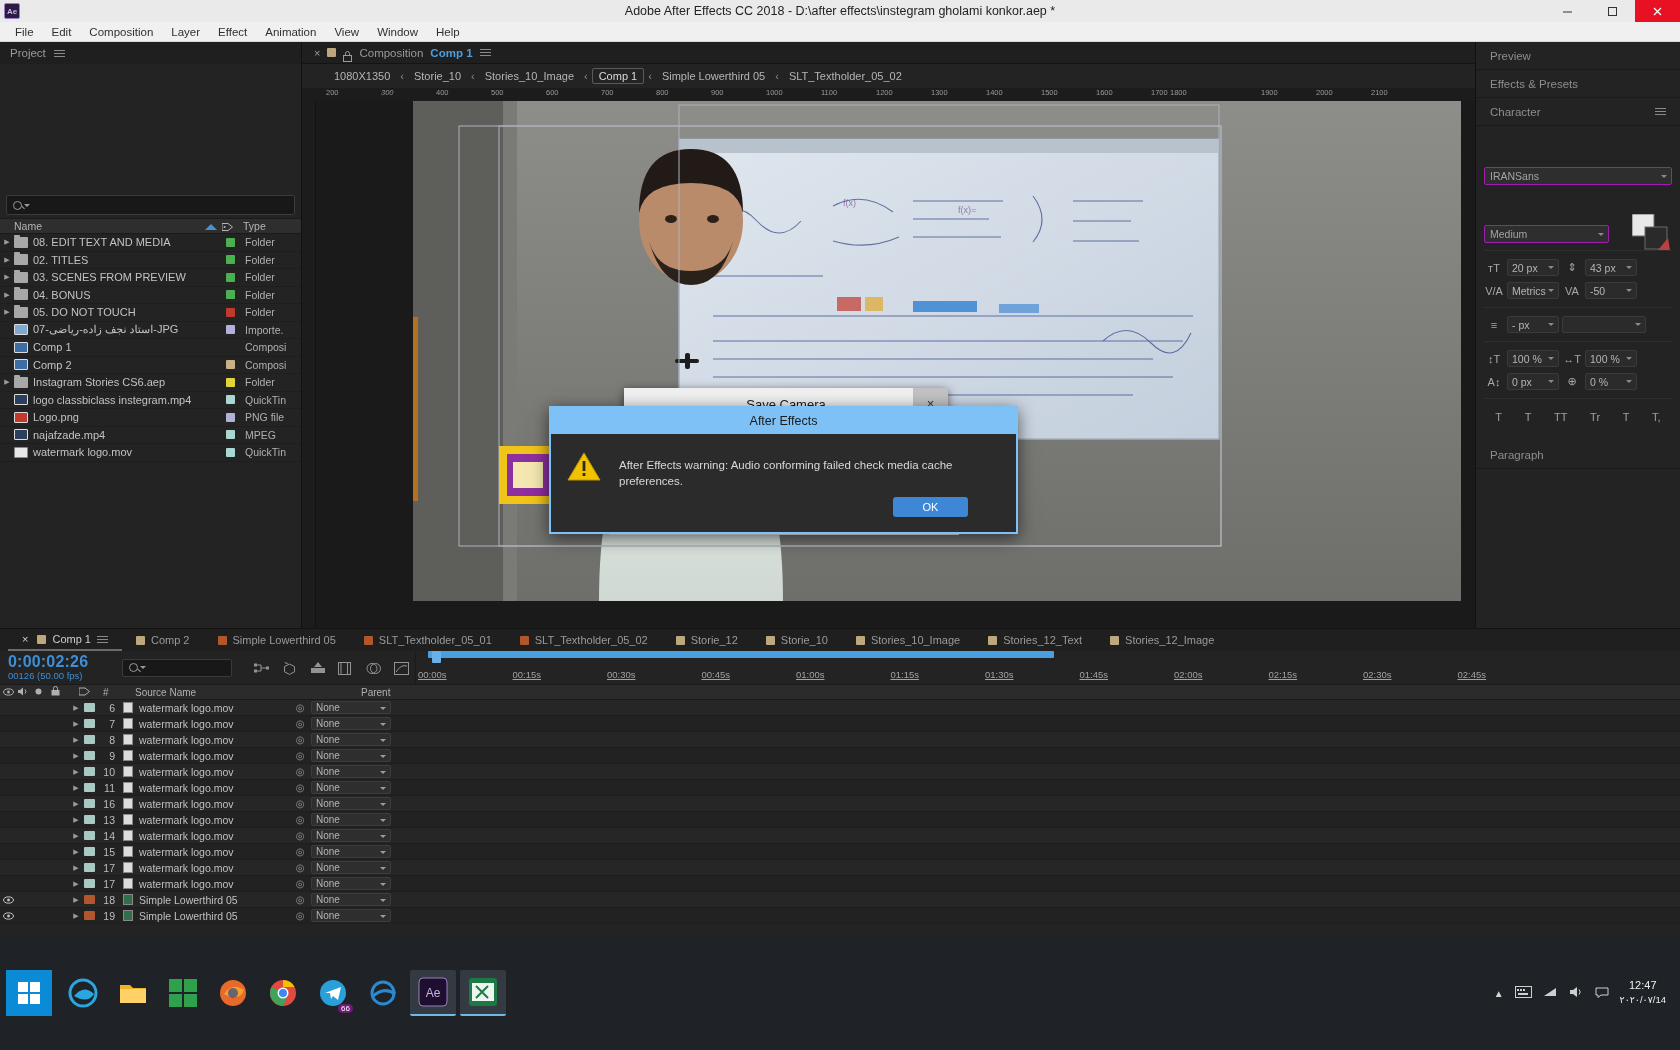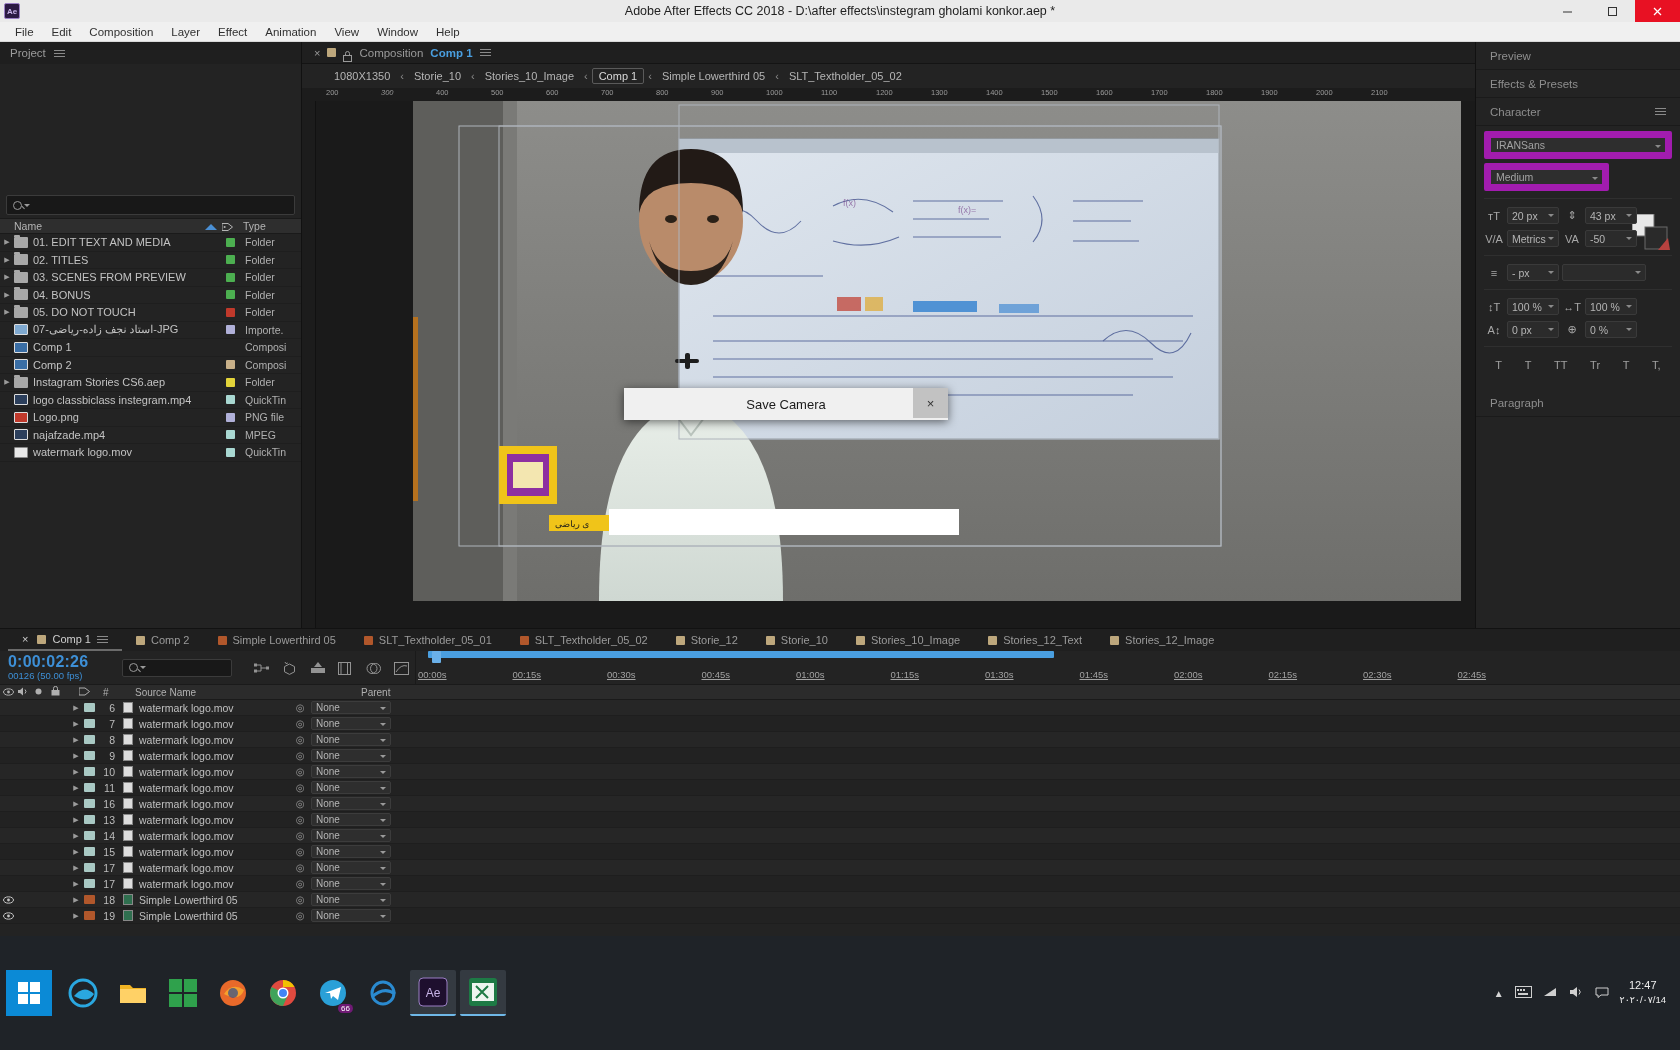--- a/index.html
+++ b/index.html
@@ -76,21 +76,21 @@
   .comp-toolbar{height:22px;background:#2b2b2b;border-top:1px solid #151515;display:flex;align-items:center;gap:8px;padding:0 8px;font-size:10.5px;color:#b6b6b6;}
   .ct-sel{background:#333;border:1px solid #4a4a4a;border-radius:2px;padding:1px 14px 1px 6px;position:relative;min-width:52px;}
   .ct-sel::after{content:"";position:absolute;right:4px;top:7px;border-left:3px solid transparent;border-right:3px solid transparent;border-top:3.5px solid #a5a5a5;}
   .ct-ic{width:15px;height:13px;opacity:.85;}
   .tc-blue{color:#d0d0d0;}
 
   
   .right-panel{width:205px;background:#232323;border-left:1px solid #111;display:flex;flex-direction:column;}
   .rp-sec{height:28px;display:flex;align-items:center;padding:0 14px;font-size:11.5px;color:#8e8e8e;border-bottom:1px solid #1a1a1a;}
   .char-body{padding:5px 8px;display:flex;flex-direction:column;gap:4px;}
-  .font-field{height:28px;background:#2e2e2e;border:7px solid #a21caf;border-radius:2px;font-size:10.5px;color:#a3a3a3;display:flex;align-items:center;padding:0 5px;position:relative;}
+  .font-field{height:18px;background:#2e2e2e;border:1px solid #a21caf;border-radius:2px;font-size:10.5px;color:#a3a3a3;display:flex;align-items:center;padding:0 5px;position:relative;margin-top:36px;}
   .font-field::after{content:"";position:absolute;right:4px;top:7px;border-left:3px solid transparent;border-right:3px solid transparent;border-top:3.5px solid #8a8a8a;}
   .swatch-box{position:absolute;right:8px;top:88px;width:40px;height:40px;}
   .cr-row{display:flex;align-items:center;gap:3px;height:19px;}
   .cr-ic{width:20px;font-size:11px;color:#a8a8a8;text-align:center;}
   .cr-val{width:52px;height:17px;background:#2b2b2b;border:1px solid #3a3a3a;border-radius:2px;font-size:10.5px;color:#b5b5b5;display:flex;align-items:center;padding:0 4px;position:relative;}
   .cr-val::after{content:"";position:absolute;right:4px;top:6px;border-left:3px solid transparent;border-right:3px solid transparent;border-top:3.5px solid #8a8a8a;}
   .cr-sep{height:1px;background:#2f2f2f;margin:3px 0;}
   .style-row{display:flex;justify-content:space-around;align-items:center;height:22px;font-size:11px;color:#a0a0a0;}
 
   
@@ -217,21 +217,21 @@
               <path d="M0 1.5 L6 1.5 L10.5 5 L6 8.5 L0 8.5 Z" fill="none" stroke="#b4b4b4" stroke-width="1"></path>
               <circle cx="2.6" cy="5" r="1" fill="#b4b4b4"></circle>
             </svg>
         </span>
         <span class="col-type">Type</span>
       </div>
       <div class="pp-list" id="pp-list">
           <div class="pp-row">
             <span class="tw">▶</span>
             <span class="ficon folder-ic"></span>
-            <span class="rowname">01. EDIT TEXT AND MEDIA</span>
+            <span class="rowname">08. EDIT TEXT AND MEDIA</span>
             <span class="swatch" style="background: rgb(76, 175, 80);"></span>
             <span class="rowtype">Folder</span>
           </div>
           <div class="pp-row">
             <span class="tw">▶</span>
             <span class="ficon folder-ic"></span>
             <span class="rowname">02. TITLES</span>
             <span class="swatch" style="background: rgb(76, 175, 80);"></span>
             <span class="rowtype">Folder</span>
           </div>
@@ -391,21 +391,21 @@
           <span class="ruler-tick" style="left: 354px;">800</span>
           <span class="ruler-tick" style="left: 409px;">900</span>
           <span class="ruler-tick" style="left: 464px;">1000</span>
           <span class="ruler-tick" style="left: 519px;">1100</span>
           <span class="ruler-tick" style="left: 574px;">1200</span>
           <span class="ruler-tick" style="left: 629px;">1300</span>
           <span class="ruler-tick" style="left: 684px;">1400</span>
           <span class="ruler-tick" style="left: 739px;">1500</span>
           <span class="ruler-tick" style="left: 794px;">1600</span>
           <span class="ruler-tick" style="left: 849px;">1700</span>
-          <span class="ruler-tick" style="left: 904px;">1800</span>
+          <span class="ruler-tick" style="left: 868px;">1800</span>
           <span class="ruler-tick" style="left: 959px;">1900</span>
           <span class="ruler-tick" style="left: 1014px;">2000</span>
           <span class="ruler-tick" style="left: 1069px;">2100</span>
         </div>
 
       <div class="viewer-wrap">
         <div class="ruler-left"></div>
         <div class="stage">
 
           <svg width="1048" height="500" viewBox="0 0 1048 500" style="position:absolute;left:97px;top:0;">
@@ -983,20 +983,36 @@
         </div>
       </div>
 
   </div>
 
   <div class="dlg-save">
     <span>Save Camera</span>
     <span class="sv-close">×</span>
   </div>
 
+  <div class="dlg-ae">
+    <div class="dlg-ae-title">After Effects</div>
+    <div class="dlg-ae-body">
+      <span class="warn-tri">
+        <svg width="34" height="30" viewBox="0 0 34 30">
+          <path d="M17 1 L33 28 L1 28 Z" fill="#f2c200" stroke="#c49c00"></path>
+          <rect x="15.6" y="9" width="2.8" height="10" fill="#2b2b2b"></rect>
+          <rect x="15.6" y="21" width="2.8" height="3" fill="#2b2b2b"></rect>
+        </svg>
+      </span>
+      <span class="dlg-msg">After Effects warning: Audio conforming failed check media cache preferences.</span>
+    </div>
+    <div class="dlg-ae-foot">
+      <span class="ok-btn">OK</span>
+    </div>
+  </div>
 
   <div class="taskbar">
     <div class="start-btn">
       <svg width="22" height="22">
           <rect x="0" y="0" width="10" height="10" fill="#fff"></rect>
           <rect x="12" y="0" width="10" height="10" fill="#fff"></rect>
           <rect x="0" y="12" width="10" height="10" fill="#fff"></rect>
           <rect x="12" y="12" width="10" height="10" fill="#fff"></rect>
         </svg>
     </div>

